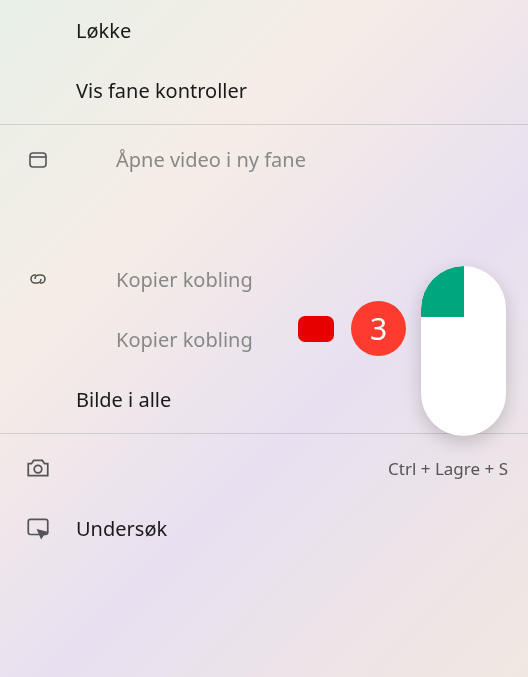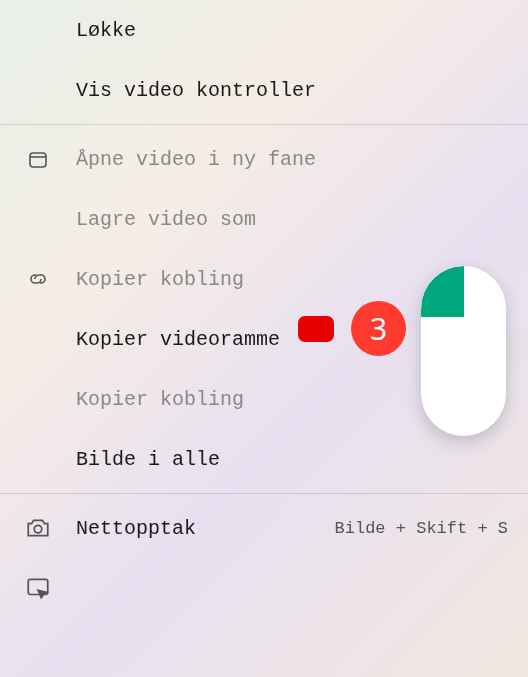--- a/index.html
+++ b/index.html
@@ -13,23 +13,22 @@
     }
     .menu { width: 100%; }
     .menu-item {
       display: flex;
       align-items: center;
       padding: 14px 20px 14px 22px;
       font-size: 20px;
       color: #1a1a1a;
       cursor: pointer;
       min-height: 58px;
-      font-family: Liberation Mono, monospace;
     }
-    .menu-item.disabled { color: #888; cursor: default; }
+    .menu-item.disabled { color: #888; cursor: default; gap: 40px; }
     .icon-slot {
       width: 32px;
       height: 32px;
       margin-right: 22px;
       display: flex;
       align-items: center;
       justify-content: center;
       flex-shrink: 0;
     }
     .icon-slot.empty { }
@@ -88,54 +87,49 @@
 
 <div class="menu">
 
   <div class="menu-item">
     <span class="icon-slot empty"></span>
     <span class="label">Løkke</span>
   </div>
 
   <div class="menu-item">
     <span class="icon-slot empty"></span>
-    <span class="label">Vis video kontroller</span>
+    <span class="label">Vis fane kontroller</span>
   </div>
 
   <div class="separator"></div>
 
   <div class="menu-item disabled">
     <span class="icon-slot">
       <svg width="24" height="24" viewBox="0 0 24 24">
           <rect x="4" y="6" width="16" height="14" rx="3"></rect>
           <path d="M4 10 H20"></path>
         </svg>
     </span>
     <span class="label">Åpne video i ny fane</span>
   </div>
 
   <div class="menu-item disabled">
     <span class="icon-slot empty"></span>
-    <span class="label">Lagre video som</span>
   </div>
 
   <div class="menu-item disabled">
     <span class="icon-slot">
       <svg width="24" height="24" viewBox="0 0 24 24">
           <path d="M9 12a4 4 0 0 1 4-4h2a4 4 0 0 1 0 8h-1"></path>
           <path d="M15 12a4 4 0 0 1-4 4H9a4 4 0 0 1 0-8h1"></path>
         </svg>
     </span>
     <span class="label">Kopier kobling</span>
   </div>
 
-  <div class="menu-item">
-    <span class="icon-slot empty"></span>
-    <span class="label">Kopier videoramme</span>
-  </div>
 
   <div class="menu-item disabled">
     <span class="icon-slot empty"></span>
     <span class="label">Kopier kobling</span>
   </div>
 
   <div class="menu-item">
     <span class="icon-slot empty"></span>
     <span class="label">Bilde i alle</span>
   </div>
@@ -143,31 +137,31 @@
 
   <div class="separator"></div>
 
   <div class="menu-item">
     <span class="icon-slot">
       <svg width="26" height="26" viewBox="0 0 24 24">
           <path d="M3 8 h3 l2-3 h8 l2 3 h3 v11 H3 Z"></path>
           <circle cx="12" cy="13" r="3.5"></circle>
         </svg>
     </span>
-    <span class="label">Nettopptak</span>
-    <span class="shortcut">Bilde + Skift + S</span>
+    <span class="shortcut">Ctrl + Lagre + S</span>
   </div>
 
   <div class="menu-item">
     <span class="icon-slot">
       <svg width="26" height="26" viewBox="0 0 24 24">
           <rect x="3" y="4" width="18" height="14" rx="2"></rect>
           <path d="M12 14 l3 7 l2-3 l3-2 Z" fill="#555"></path>
         </svg>
     </span>
+    <span class="label">Undersøk</span>
   </div>
 
 </div>
 
 <div class="red-pill"></div>
 <div class="badge-circle">
   <span>3</span>
 </div>
 <div class="mouse">
   <div class="mouse-highlight"></div>

